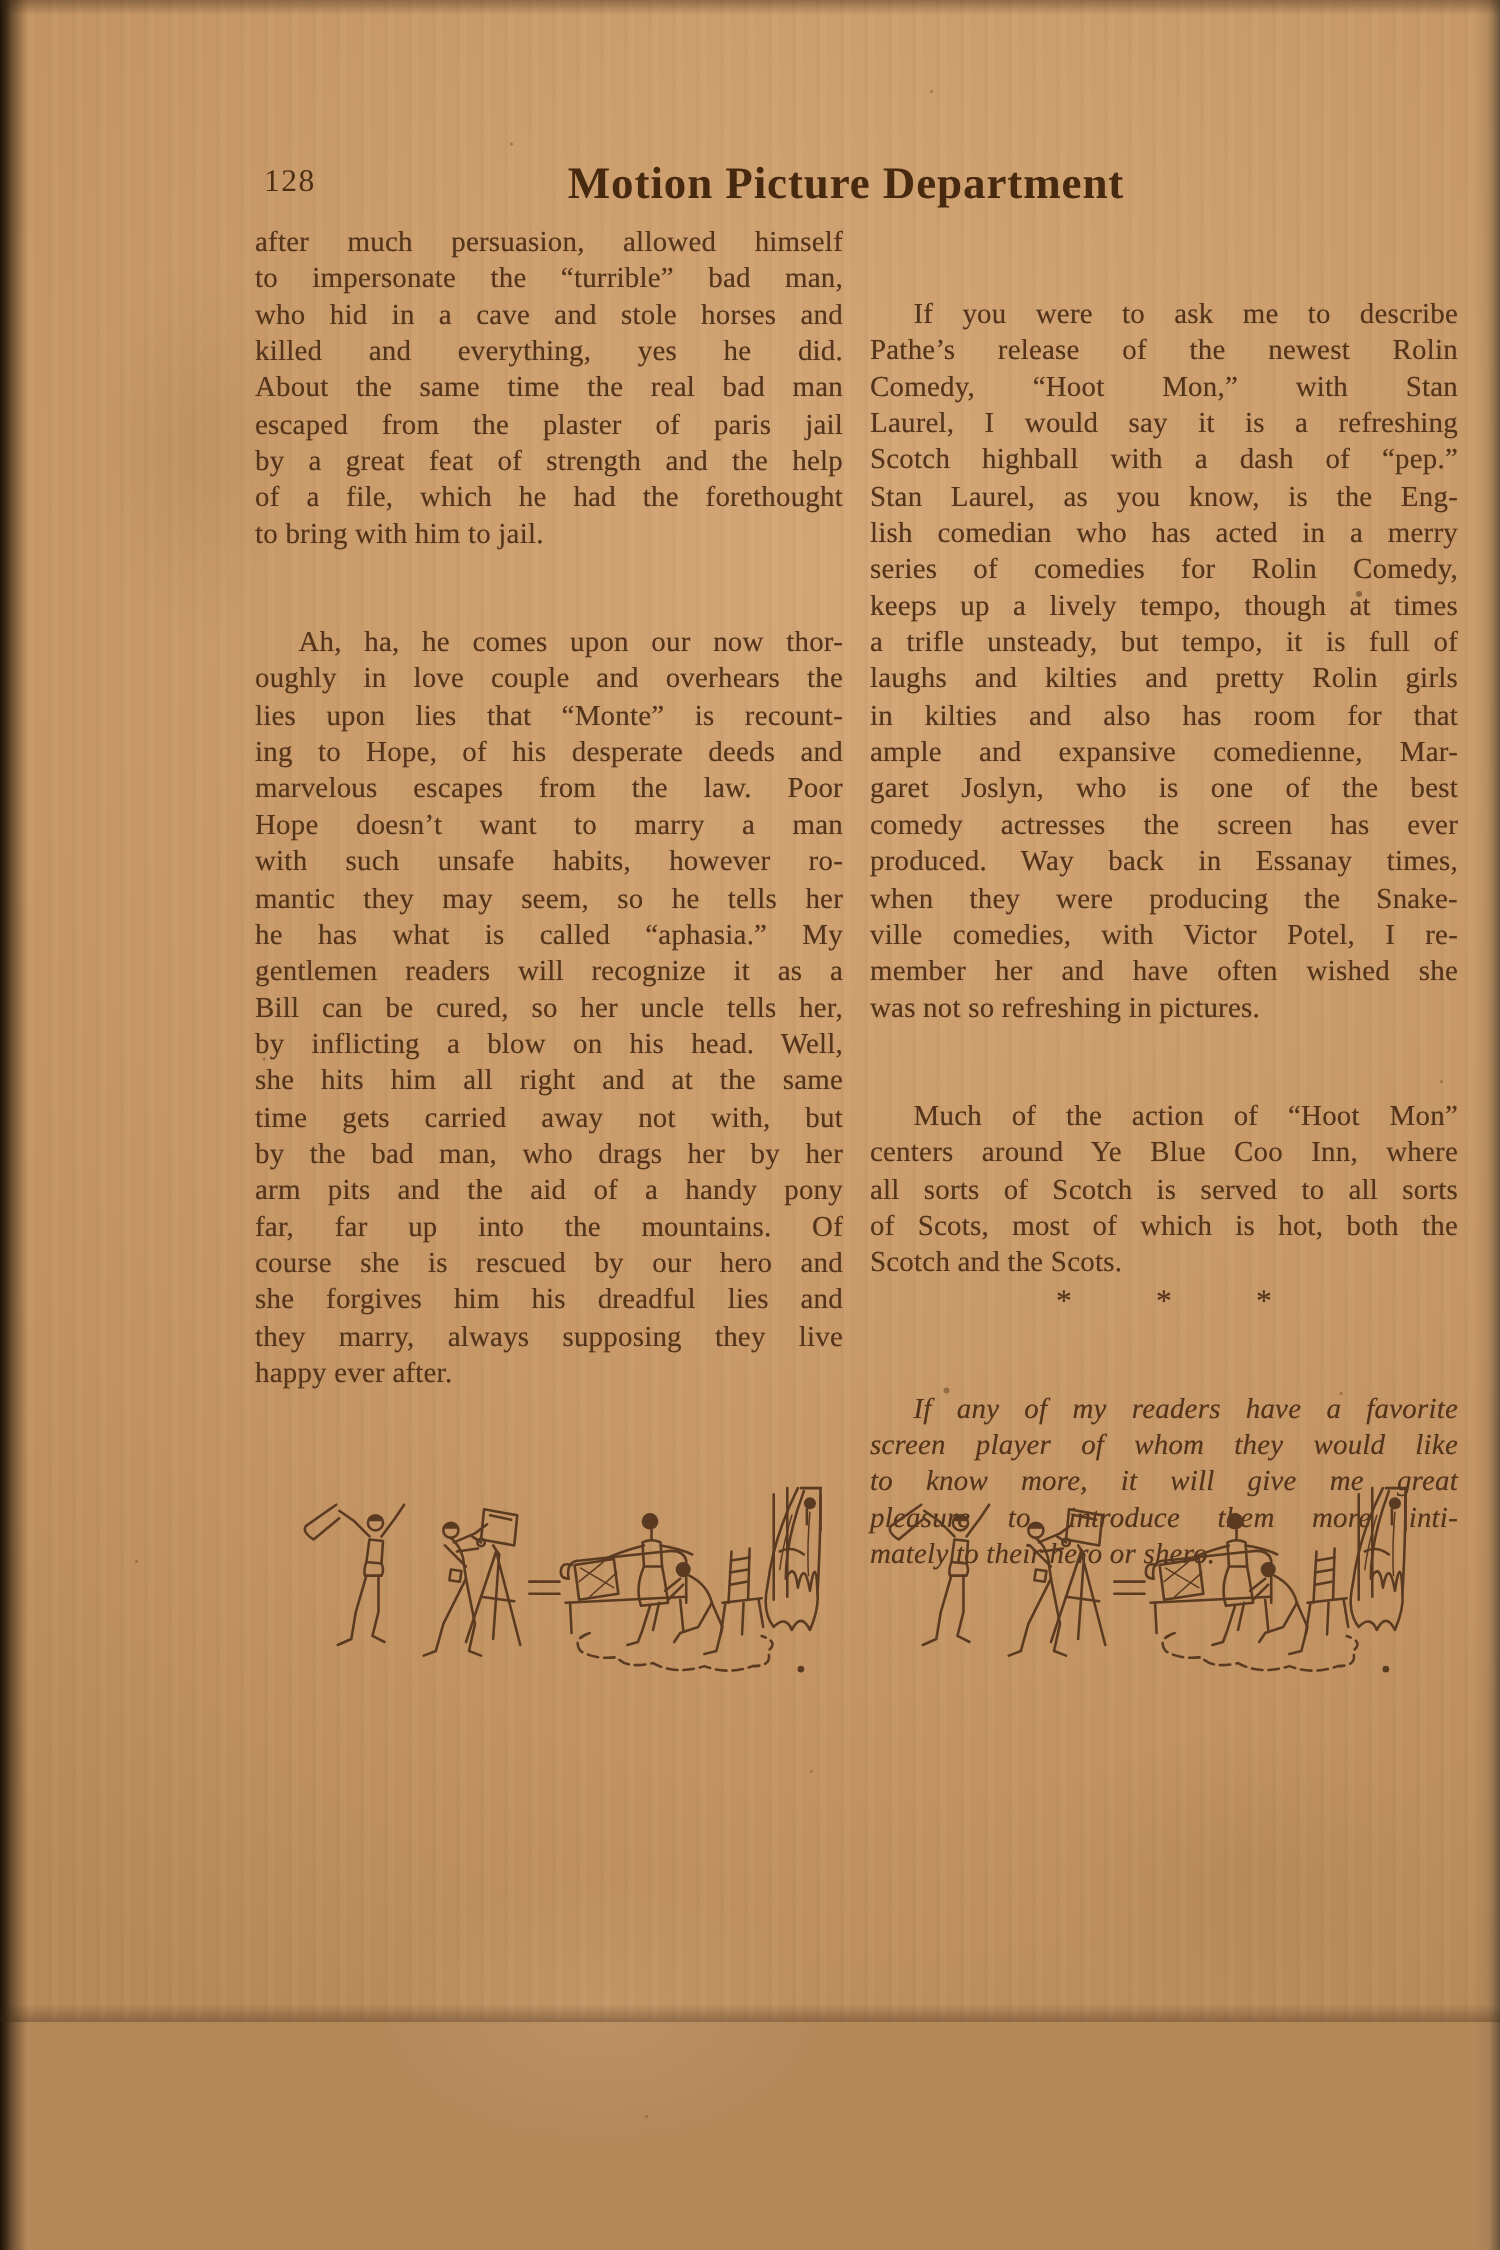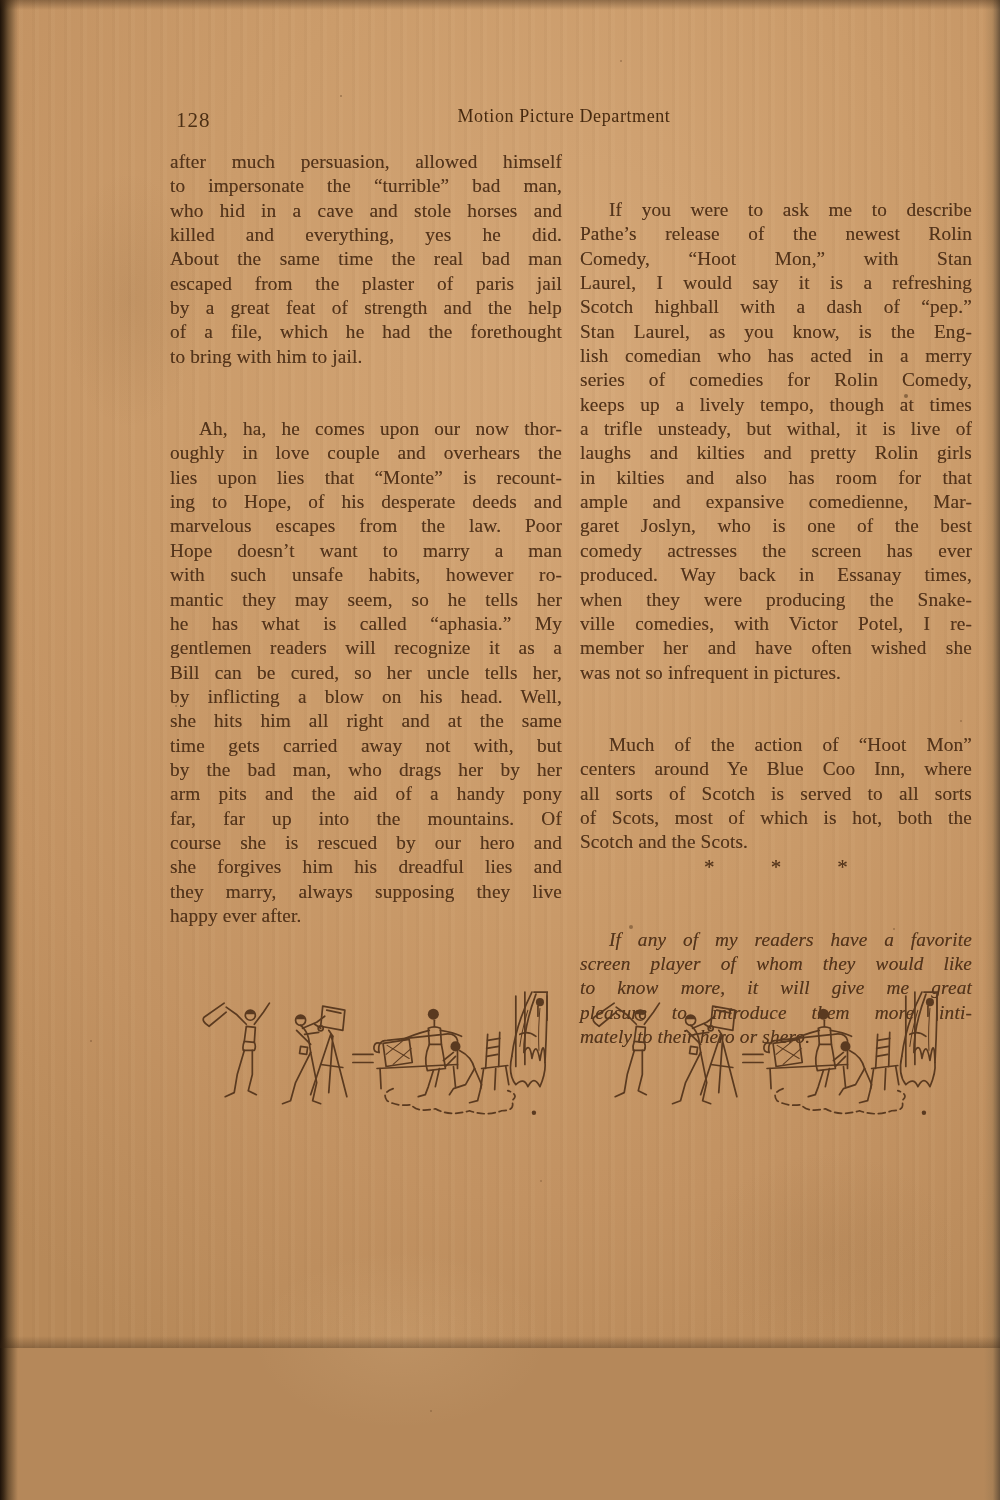--- a/index.html
+++ b/index.html
@@ -45,21 +45,21 @@
       540px 1180px 0 rgba(80,50,25,.3), 90px 1040px 0 rgba(80,50,25,.35),
       960px 720px 0 rgba(80,50,25,.35), 430px 1410px 0 rgba(80,50,25,.3);}
   .header{
     position:absolute;left:170px;top:106px;width:800px;height:34px;
     text-align:center;color:#46290f;
   }
   .page-number{
     position:absolute;left:6px;top:2px;font-size:21px;letter-spacing:1px;color:#4c2f14;
   }
   .page-title{
-    display:inline-block;font-size:18px;font-weight:normal;letter-spacing:.6px;
+    display:inline-block;font-size:30px;font-weight:bold;letter-spacing:.6px;
     transform:translateX(-6px);
   }
   .col{
     position:absolute;top:150px;width:392px;
     font-size:19.3px;line-height:24.35px;color:#53341b;
     letter-spacing:.15px;
   }
   .col-left{left:170px;}
   .col-right{left:580px;}
   .line{
@@ -130,31 +130,31 @@
     <div>
         <div class="line indent">If you were to ask me to describe</div>
         <div class="line">Pathe’s release of the newest Rolin</div>
         <div class="line">Comedy, “Hoot Mon,” with Stan</div>
         <div class="line">Laurel, I would say it is a refreshing</div>
         <div class="line">Scotch highball with a dash of “pep.”</div>
         <div class="line">Stan Laurel, as you know, is the Eng-</div>
         <div class="line">lish comedian who has acted in a merry</div>
         <div class="line">series of comedies for Rolin Comedy,</div>
         <div class="line">keeps up a lively tempo, though at times</div>
-        <div class="line">a trifle unsteady, but withal, it is live of</div>
+        <div class="line">a trifle unsteady, but tempo, it is full of</div>
         <div class="line">laughs and kilties and pretty Rolin girls</div>
         <div class="line">in kilties and also has room for that</div>
         <div class="line">ample and expansive comedienne, Mar-</div>
         <div class="line">garet Joslyn, who is one of the best</div>
         <div class="line">comedy actresses the screen has ever</div>
         <div class="line">produced.  Way back in Essanay times,</div>
         <div class="line">when they were producing the Snake-</div>
         <div class="line">ville comedies, with Victor Potel, I re-</div>
         <div class="line">member her and have often wished she</div>
-        <div class="line last">was not so infrequent in pictures.</div>
+        <div class="line last">was not so refreshing in pictures.</div>
         <div class="line indent">Much of the action of “Hoot Mon”</div>
         <div class="line">centers around Ye Blue Coo Inn, where</div>
         <div class="line">all sorts of Scotch is served to all sorts</div>
         <div class="line">of Scots, most of which is hot, both the</div>
         <div class="line last">Scotch and the Scots.</div>
       </div>
     <div class="separator">
       <span>*</span>
       <span>*</span>
       <span>*</span>

